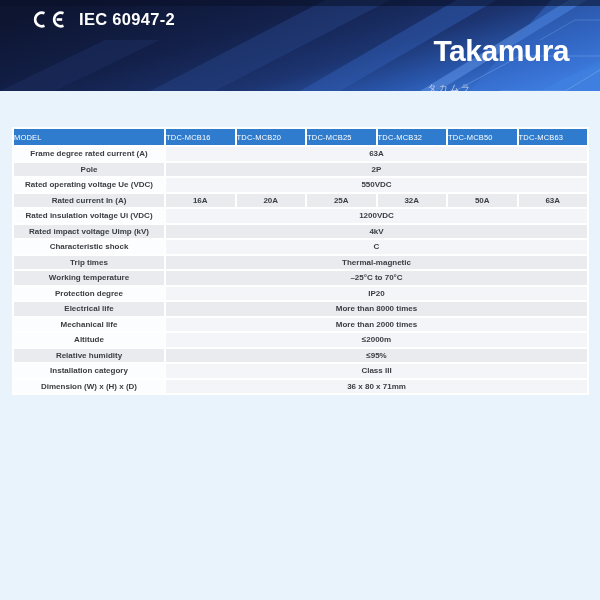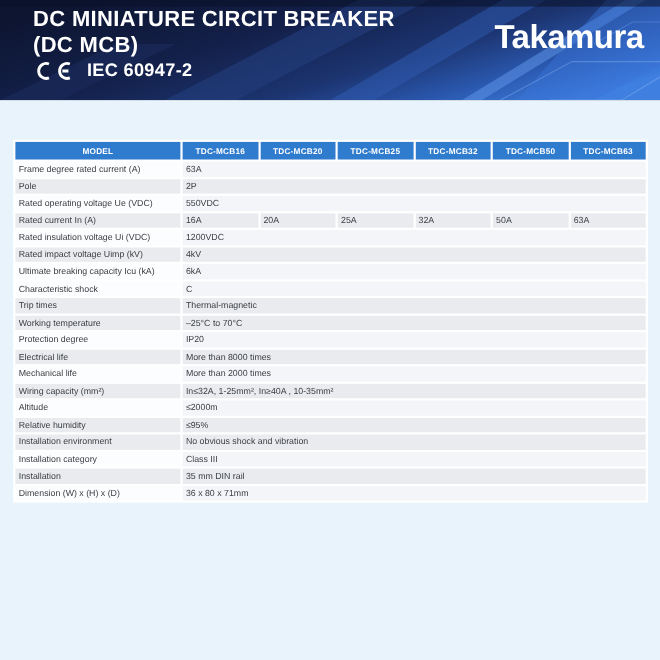--- a/index.html
+++ b/index.html
@@ -25,43 +25,43 @@
   }
   .ce-row{
     display:flex;align-items:center;gap:11px;margin-top:3px;
   }
   .ce-mark{display:block;}
   .iec-text{font-size:16.5px;font-weight:bold;letter-spacing:.3px;}
   .brand-block{
     position:absolute;right:15px;top:20px;z-index:2;text-align:left;color:#fff;
   }
   .brand-name{
-    font-size:30px;font-weight:bold;letter-spacing:-.5px;line-height:30px;margin:0;
+    font-size:30px;font-weight:bold;letter-spacing:-.5px;line-height:30px;margin:16px;
   }
   .brand-jp{
     font-size:9px;color:#c9d3e6;letter-spacing:2px;margin:1px 0 0 10px;
   }
 
   
   .table-wrap{margin:36px 12px 0 12px;}
   table.spec{
     width:576px;table-layout:fixed;
     border-collapse:separate;border-spacing:2px;
     background:#ffffff;
   }
   table.spec col.c-label{width:150px;}
   table.spec col.c-val{width:68.5px;}
   table.spec th{
     background:var(--header-blue,#2f7bcd);
-    color:#ffffff;font-size:7.5px;font-weight:bold;letter-spacing:.2px;
-    height:16px;padding:0;text-align:center;
+    color:#ffffff;font-size:7.5px;font-weight:normal;letter-spacing:.2px;
+    height:16px;padding:0;text-align:left;
   }
   table.spec td{
     font-size:8px;color:#3a3d42;height:13.5px;padding:0 3px;
-    white-space:nowrap;overflow:hidden;
+    text-align:center;white-space:nowrap;overflow:hidden;font-weight:bold;
   }
   tr.row-white td.label-cell{background:var(--row-white,#fcfdfe);}
   tr.row-white td.value-cell{background:var(--row-white-val,#f3f5f8);}
   tr.row-gray td{background:var(--row-gray,#e9ebee);}
 </style>
 </head>
 <body style="--page-bg: #e9f3fb; --header-blue: #2f7bcd; --row-white: #fcfdfe; --row-white-val: #f3f5f8; --row-gray: #e9ebee;">
 
 <div class="banner">
   <svg class="bg" width="600" height="91" viewBox="0 0 600 91">
@@ -82,36 +82,33 @@
     <polygon points="470,91 540,91 640,40 640,-10 560,-10" fill="#3a74d8" opacity="0.45"></polygon>
     <polygon points="0,91 55,91 160,40 105,40" fill="#1b2c5c" opacity="0.6"></polygon>
 
     <path d="M455,91 L520,56 L600,56" fill="none" stroke="#7aa6ec" stroke-width="1" opacity="0.5"></path>
     <path d="M500,91 L565,91 L600,70" fill="none" stroke="#8db4f0" stroke-width="1" opacity="0.45"></path>
     <path d="M540,40 L575,20 L600,20" fill="none" stroke="#6fa0e8" stroke-width="1" opacity="0.4"></path>
     <rect x="0" y="0" width="600" height="6" fill="#0a1128" opacity="0.55"></rect>
   </svg>
 
   <div class="banner-content">
-    <h1 class="banner-title">
-      <span>DC MINIATURE CIRCIT BREAKER</span><br>
-      <span>(DC MCB)</span>
-    </h1>
     <div class="ce-row">
       <svg class="ce-mark" width="38" height="17" viewBox="0 0 38 17">
         <path d="M14.5,2.2 A6.8,6.8 0 1 0 14.5,14.8" fill="none" stroke="#ffffff" stroke-width="2.6"></path>
         <path d="M33.5,2.2 A6.8,6.8 0 1 0 33.5,14.8" fill="none" stroke="#ffffff" stroke-width="2.6"></path>
         <line x1="26.7" y1="8.5" x2="32.2" y2="8.5" stroke="#ffffff" stroke-width="2.6"></line>
       </svg>
       <span class="iec-text">IEC 60947-2</span>
     </div>
   </div>
 
   <div class="brand-block">
     <p class="brand-name">Takamura</p>
+    <p class="brand-jp">タカムラ</p>
   </div>
 </div>
 
 <div class="table-wrap">
   <table class="spec">
     <colgroup>
       <col class="c-label">
       <col class="c-val">
         <col class="c-val">
         <col class="c-val">
@@ -154,24 +151,20 @@
         </tr>
         <tr class="row-white">
           <td class="label-cell">Rated insulation voltage Ui (VDC)</td>
           <td class="value-cell" colspan="6">1200VDC</td>
         </tr>
         <tr class="row-gray">
           <td class="label-cell">Rated impact voltage Uimp (kV)</td>
           <td class="value-cell" colspan="6">4kV</td>
         </tr>
         <tr class="row-white">
-          <td class="label-cell">Ultimate breaking capacity Icu (kA)</td>
-          <td class="value-cell" colspan="6">6kA</td>
-        </tr>
-        <tr class="row-white">
           <td class="label-cell">Characteristic shock</td>
           <td class="value-cell" colspan="6">C</td>
         </tr>
         <tr class="row-gray">
           <td class="label-cell">Trip times</td>
           <td class="value-cell" colspan="6">Thermal-magnetic</td>
         </tr>
         <tr class="row-gray">
           <td class="label-cell">Working temperature</td>
           <td class="value-cell" colspan="6">–25°C to 70°C</td>
@@ -181,43 +174,31 @@
           <td class="value-cell" colspan="6">IP20</td>
         </tr>
         <tr class="row-gray">
           <td class="label-cell">Electrical life</td>
           <td class="value-cell" colspan="6">More than 8000 times</td>
         </tr>
         <tr class="row-white">
           <td class="label-cell">Mechanical life</td>
           <td class="value-cell" colspan="6">More than 2000 times</td>
         </tr>
-        <tr class="row-gray">
-          <td class="label-cell">Wiring capacity (mm²)</td>
-          <td class="value-cell" colspan="6">In≤32A, 1-25mm², In≥40A , 10-35mm²</td>
-        </tr>
         <tr class="row-white">
           <td class="label-cell">Altitude</td>
           <td class="value-cell" colspan="6">≤2000m</td>
         </tr>
         <tr class="row-gray">
           <td class="label-cell">Relative humidity</td>
           <td class="value-cell" colspan="6">≤95%</td>
         </tr>
-        <tr class="row-gray">
-          <td class="label-cell">Installation environment</td>
-          <td class="value-cell" colspan="6">No obvious shock and vibration</td>
-        </tr>
         <tr class="row-white">
           <td class="label-cell">Installation category</td>
           <td class="value-cell" colspan="6">Class III</td>
-        </tr>
-        <tr class="row-gray">
-          <td class="label-cell">Installation</td>
-          <td class="value-cell" colspan="6">35 mm DIN rail</td>
         </tr>
         <tr class="row-white">
           <td class="label-cell">Dimension (W) x (H) x (D)</td>
           <td class="value-cell" colspan="6">36 x 80 x 71mm</td>
         </tr>
       </tbody>
   </table>
 </div>
 
 </body></html>

